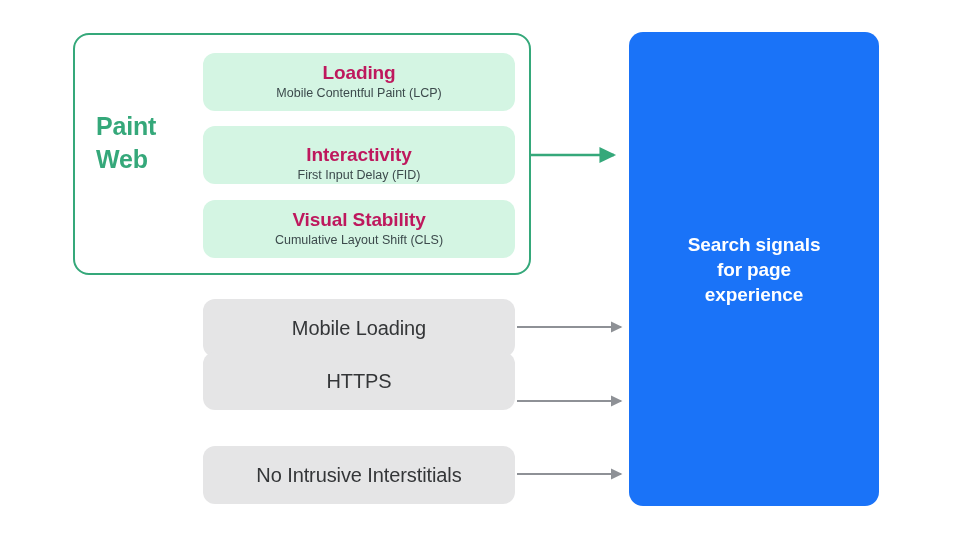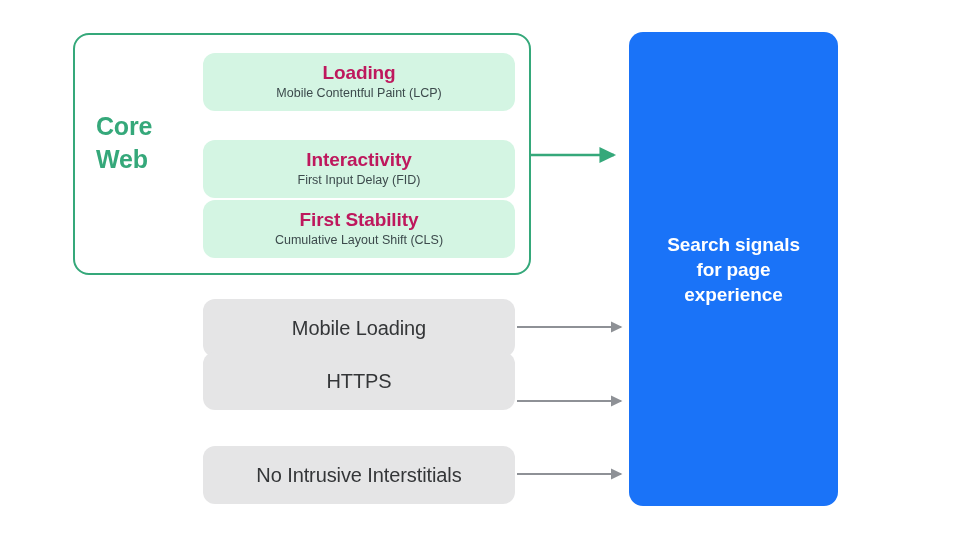--- a/index.html
+++ b/index.html
@@ -73,42 +73,42 @@
     line-height: 17px;
     margin-top: 1px;
   }
   .pill.gray .pill-title {
     font-weight: normal;
     font-size: 20px;
     color: #343638;
   }
 
   .pill-g1 { top: 53px; }
-  .pill-g2 { top: 140px; }
+  .pill-g2 { top: 126px; justify-content: flex-end; }
   .pill-g3 { top: 200px; }
   .pill-s1 { top: 299px; }
   .pill-s2 { top: 352px; align-items: center; }
   .pill-s3 { top: 446px; }
 
   
   .arrow-svg {
     position: absolute;
     left: 0;
     top: 0;
     width: 960px;
     height: 540px;
     pointer-events: none;
   }
 
   
   .blue-panel {
     position: absolute;
     left: 629px;
     top: 32px;
-    width: 209px;
+    width: 250px;
     height: 474px;
     background: #1A73F8;
     border-radius: 14px;
     display: flex;
     align-items: center;
     justify-content: center;
   }
   .blue-text {
     color: #ffffff;
     font-size: 19px;
@@ -147,36 +147,36 @@
     </g>
 
     <g>
       <line x1="517" y1="474" x2="621" y2="474" stroke="#8E9196" stroke-width="1.8" marker-end="url(#head-gray)"></line>
     </g>
   </svg>
 
   <div class="cwv-frame"></div>
 
   <div class="cwv-label">
-    <div>Core</div>
+    <div>Paint</div>
     <div>Web</div>
   </div>
 
   <div class="pill green pill-g1">
     <div class="pill-title">Loading</div>
     <div class="pill-sub">Mobile Contentful Paint (LCP)</div>
   </div>
 
   <div class="pill green pill-g2">
     <div class="pill-title">Interactivity</div>
     <div class="pill-sub">First Input Delay (FID)</div>
   </div>
 
   <div class="pill green pill-g3">
-    <div class="pill-title">First Stability</div>
+    <div class="pill-title">Visual Stability</div>
     <div class="pill-sub">Cumulative Layout Shift (CLS)</div>
   </div>
 
   <div class="pill gray pill-s1">
     <div class="pill-title">Mobile Loading</div>
   </div>
 
   <div class="pill gray pill-s2">
     <div class="pill-title">HTTPS</div>
   </div>

